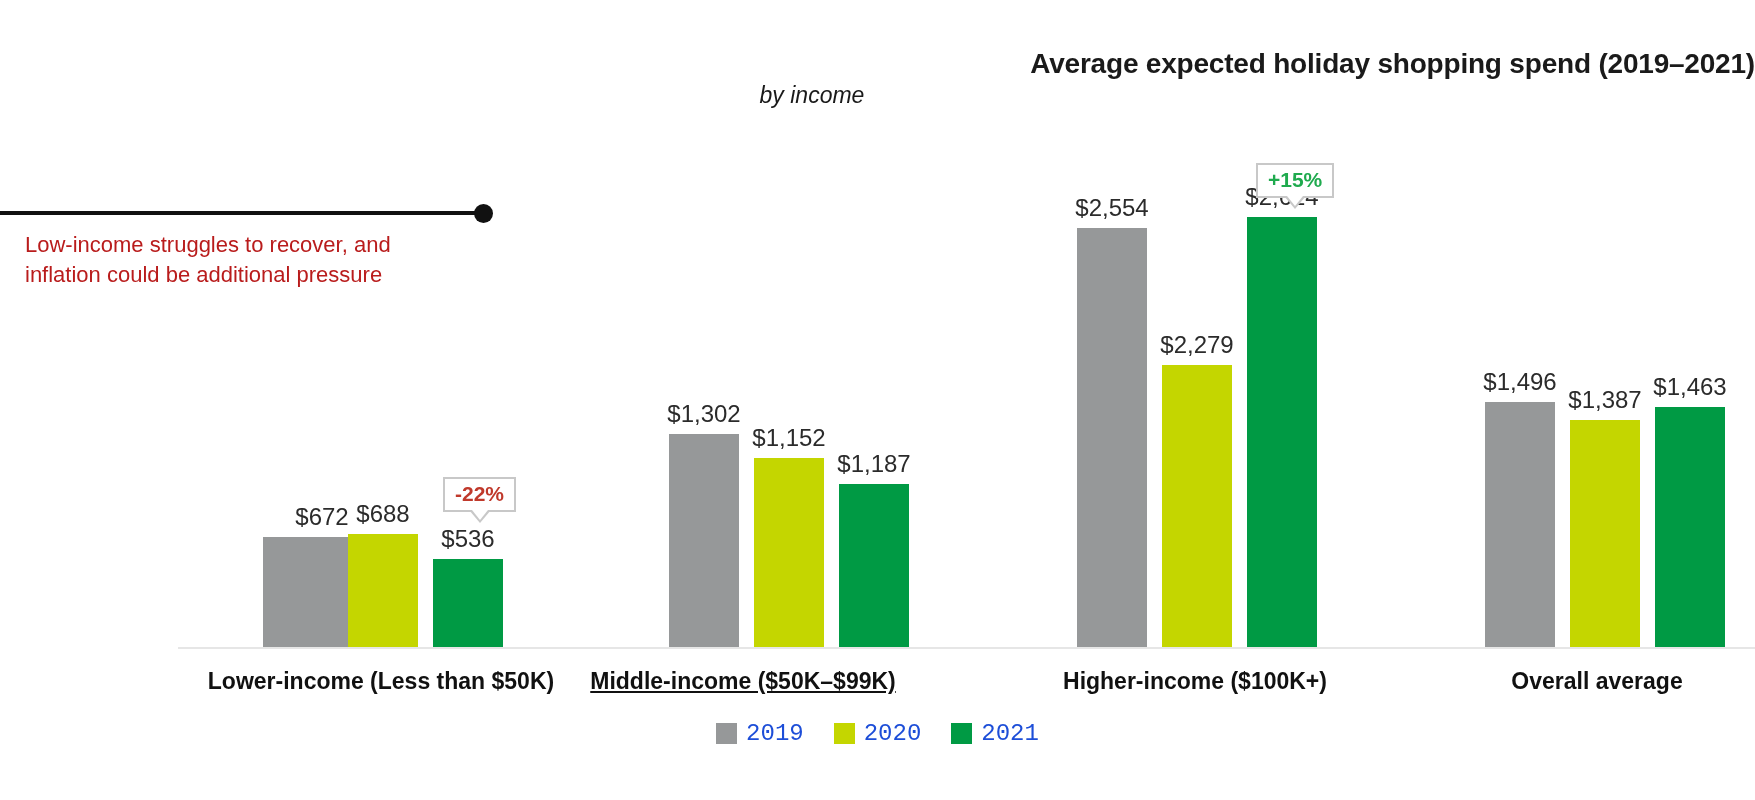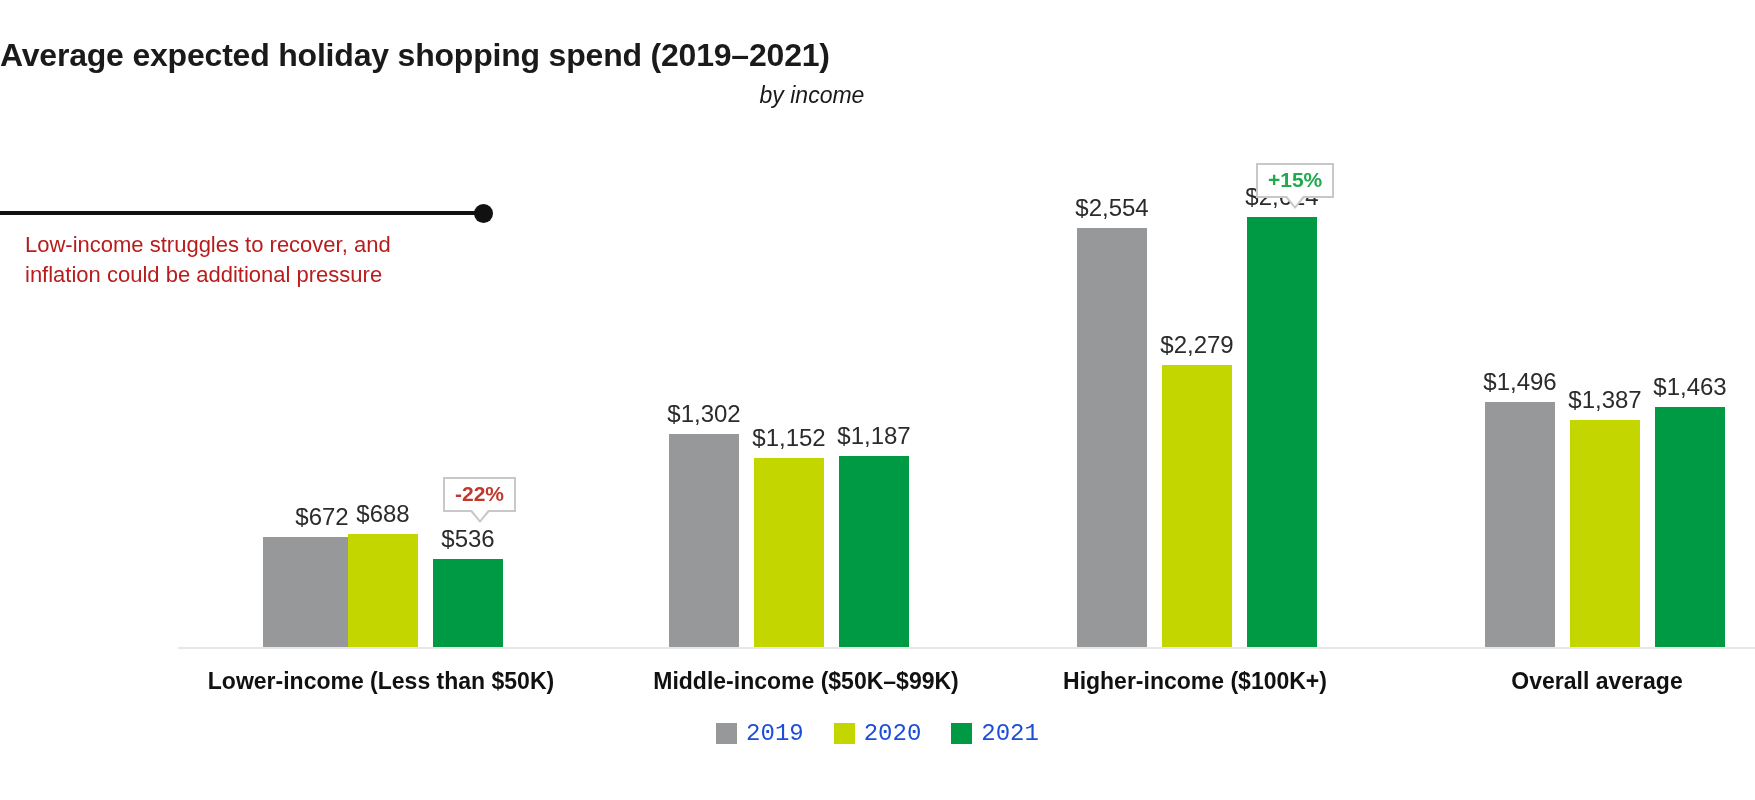--- a/index.html
+++ b/index.html
@@ -19,24 +19,24 @@
     position: relative;
     width: 1755px;
     height: 800px;
     background: #ffffff;
   }
 
   
   .chart-title {
     position: absolute;
     left: 0;
-    top: 37px;
-    width: 1755px;
-    text-align: left;
-    font-size: 32px;
+    top: 48px;
+    width: 1755px;
+    text-align: right;
+    font-size: 28px;
     font-weight: bold;
     color: #1a1a1a;
     letter-spacing: -0.2px;
   }
   .chart-subtitle {
     position: absolute;
     left: 0;
     top: 82px;
     width: 1624px;
     text-align: center;
@@ -215,25 +215,25 @@
   <div class="cat-label" style="left:381px;">Lower-income (Less than $50K)</div>
 
   <div class="bar" style="left:669px; height:213px;">
     <div class="fill" style="background:#969899;"></div>
     <div class="value">$1,302</div>
   </div>
   <div class="bar" style="left:754px; height:189px;">
     <div class="fill" style="background:#c4d600;"></div>
     <div class="value">$1,152</div>
   </div>
-  <div class="bar" style="left:839px; height:191px;">
+  <div class="bar" style="left:839px; height:163px;">
     <div class="fill" style="background:#009a44;"></div>
     <div class="value">$1,187</div>
   </div>
-  <div class="cat-label" style="left:806px;">Middle-income ($50K–$99K)</div>
+  <div class="cat-label" style="left:743px;text-decoration:underline;">Middle-income ($50K–$99K)</div>
 
   <div class="bar" style="left:1077px; height:419px;">
     <div class="fill" style="background:#969899;"></div>
     <div class="value">$2,554</div>
   </div>
   <div class="bar" style="left:1162px; height:282px;">
     <div class="fill" style="background:#c4d600;"></div>
     <div class="value">$2,279</div>
   </div>
   <div class="bar" style="left:1247px; height:430px;">

